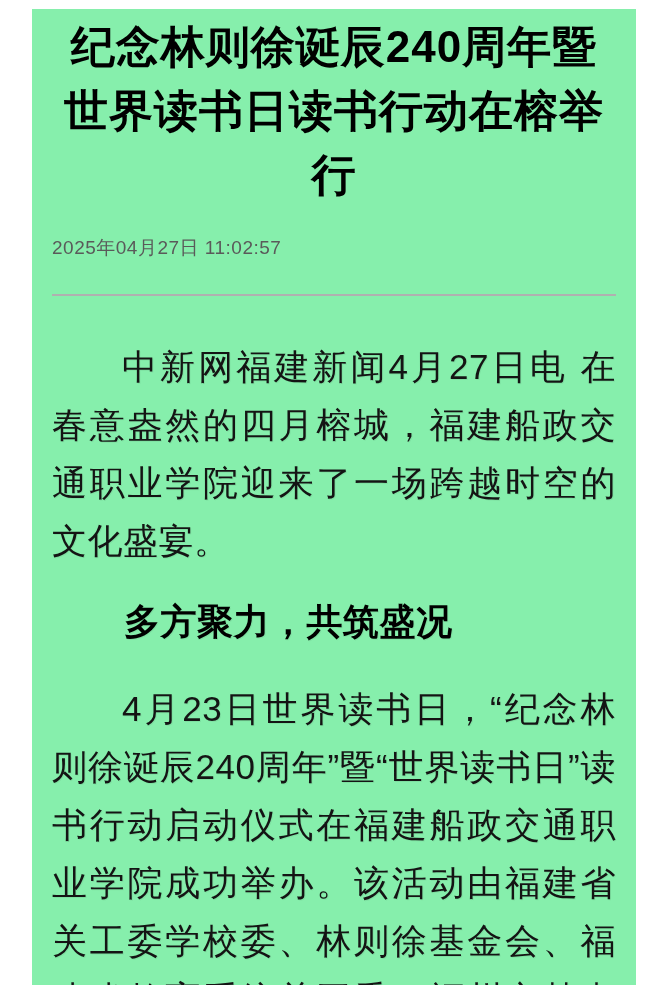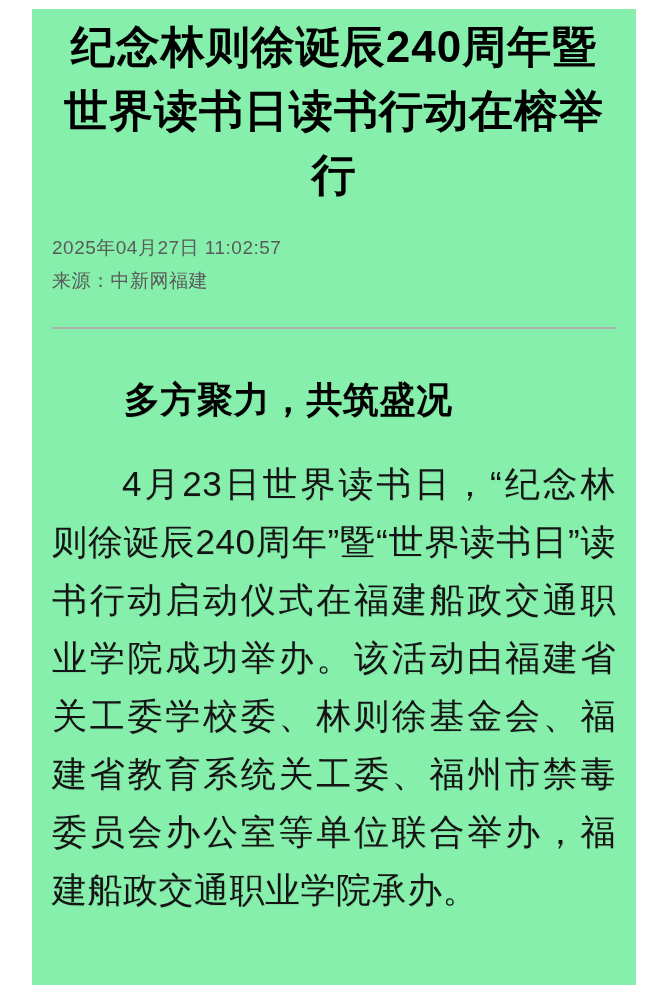--- a/index.html
+++ b/index.html
@@ -58,36 +58,37 @@
     text-shadow: 1px 1px 0 rgba(0,0,0,0.06);
   }
   .subheading {
     margin: 26px 0 26px 0;
     font-size: 36px;
     line-height: 58px;
     font-weight: bold;
     text-indent: 2em;
     color: #000000;
     text-shadow: 1px 1px 0 rgba(0,0,0,0.06);
+    font-family: Liberation Mono, monospace;
   }
 </style>
 </head>
 <body>
 
 <div class="page">
 
   <h1 class="title">纪念林则徐诞辰240周年暨世界读书日读书行动在榕举行</h1>
 
   <div class="meta">
     <p class="row">2025年04月27日 11:02:57</p>
-    <p class="row">来源：中新网福建</p>
   </div>
 
   <hr class="divider">
 
   <div class="body">
+    <p class="para">中新网福建新闻4月27日电 在春意盎然的四月榕城，福建船政交通职业学院迎来了一场跨越时空的文化盛宴。</p>
 
     <h2 class="subheading">多方聚力，共筑盛况</h2>
 
     <p class="para">4月23日世界读书日，“纪念林则徐诞辰240周年”暨“世界读书日”读书行动启动仪式在福建船政交通职业学院成功举办。该活动由福建省关工委学校委、林则徐基金会、福建省教育系统关工委、福州市禁毒委员会办公室等单位联合举办，福建船政交通职业学院承办。</p>
   </div>
 
 </div>
 
 </body></html>

